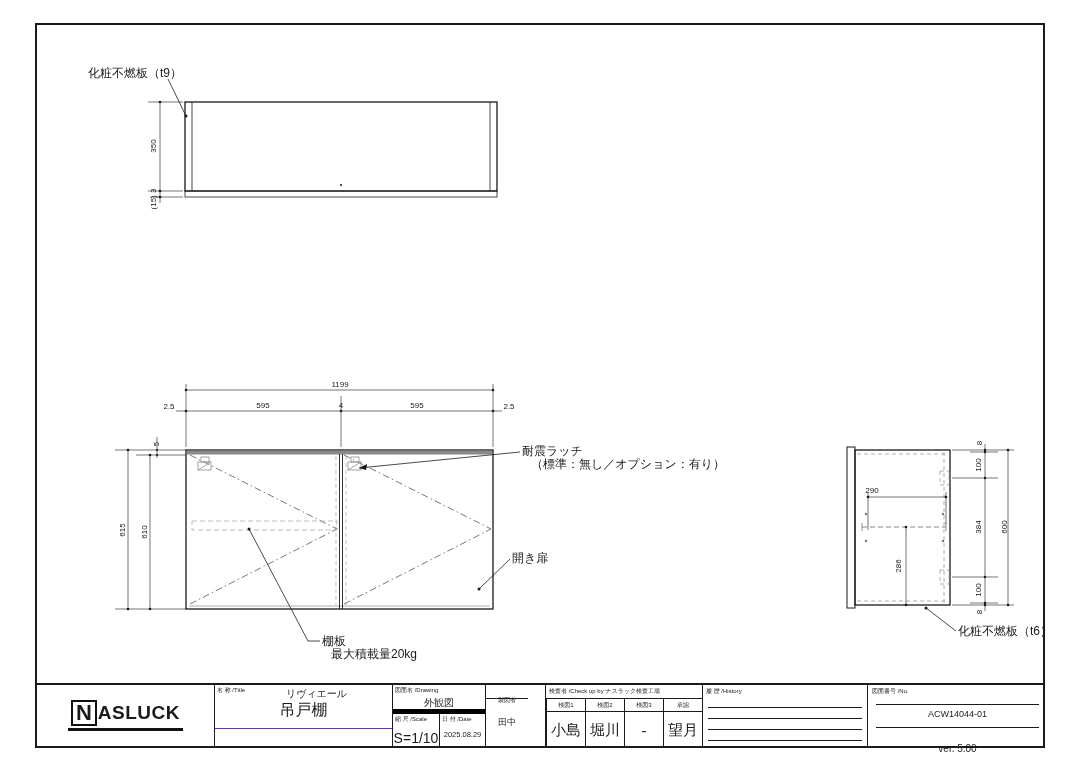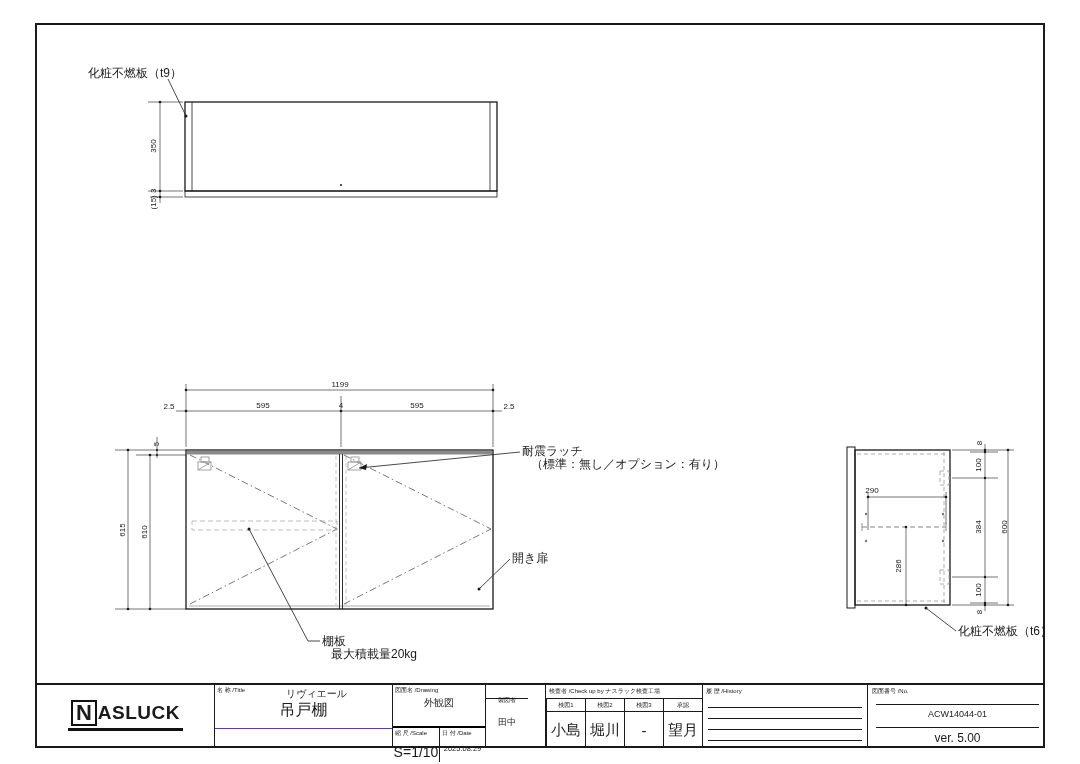--- a/index.html
+++ b/index.html
@@ -20,21 +20,21 @@
   .tiny{font-size:6px;line-height:7px;white-space:nowrap;color:#1a1a1a;}
   .tb-logo{left:0;width:177px;border-left:none;display:flex;align-items:center;justify-content:center;}
   .logo{border-bottom:3px solid #111;padding:0 3px 2px 3px;display:flex;align-items:center;}
   .logo-box{display:inline-block;border:2.5px solid #111;font-weight:bold;font-size:22px;
             line-height:22px;padding:0 3px;margin-right:1px;}
   .logo-text{font-weight:bold;font-size:19px;letter-spacing:0.5px;}
   .tb-title{left:177px;width:178px;}
   .tb-title-top{position:relative;height:44px;border-bottom:1px solid #6d28d9;box-sizing:border-box;text-align:center;}
   .tb-title-bot{position:relative;height:34px;text-align:center;}
   .tb-drawing{left:355px;width:93px;}
-  .tb-drw-top{position:relative;height:43px;border-bottom:2px solid #000000;box-sizing:border-box;text-align:center;}
+  .tb-drw-top{position:relative;height:29px;border-bottom:5px solid #000000;box-sizing:border-box;text-align:center;}
   .tb-drw-bot{position:relative;height:34px;}
   .tb-sub{position:absolute;top:0;height:100%;box-sizing:border-box;text-align:center;}
   .tb-drafter{left:448px;width:43px;}
   .tb-check{left:508px;width:157px;}
   .tb-history{left:665px;width:165px;}
   .tb-number{left:830px;width:180px;border-right:none;}
   .hdrstrip{position:relative;height:14px;border-bottom:1px solid #1a1a1a;box-sizing:border-box;}
   .chk-col{position:absolute;top:14px;bottom:0;border-left:1px solid #1a1a1a;box-sizing:border-box;}
   .chk-col:first-of-type{border-left:none;}
   .chk-sub{height:13px;border-bottom:1px solid #1a1a1a;box-sizing:border-box;
@@ -289,17 +289,17 @@
       <div class="hist-line" style="top:33px;"></div>
       <div class="hist-line" style="top:44px;"></div>
       <div class="hist-line" style="top:55px;"></div>
     </div>
 
     <div class="tb-cell tb-number">
       <span class="tiny" style="position:absolute;left:4px;top:3px;">図面番号 /No.</span>
       <div class="num-line" style="top:19px;"></div>
       <div class="center-abs" style="top:24px;font-size:9px;">ACW14044-01</div>
       <div class="num-line" style="top:42px;"></div>
-      <div class="center-abs" style="top:46px;font-size:12px;">ver. 5.00</div>
+      <div class="center-abs" style="top:58px;font-size:10px;">ver. 5.00</div>
     </div>
 
   </div>
 </div>
 
 </body></html>

